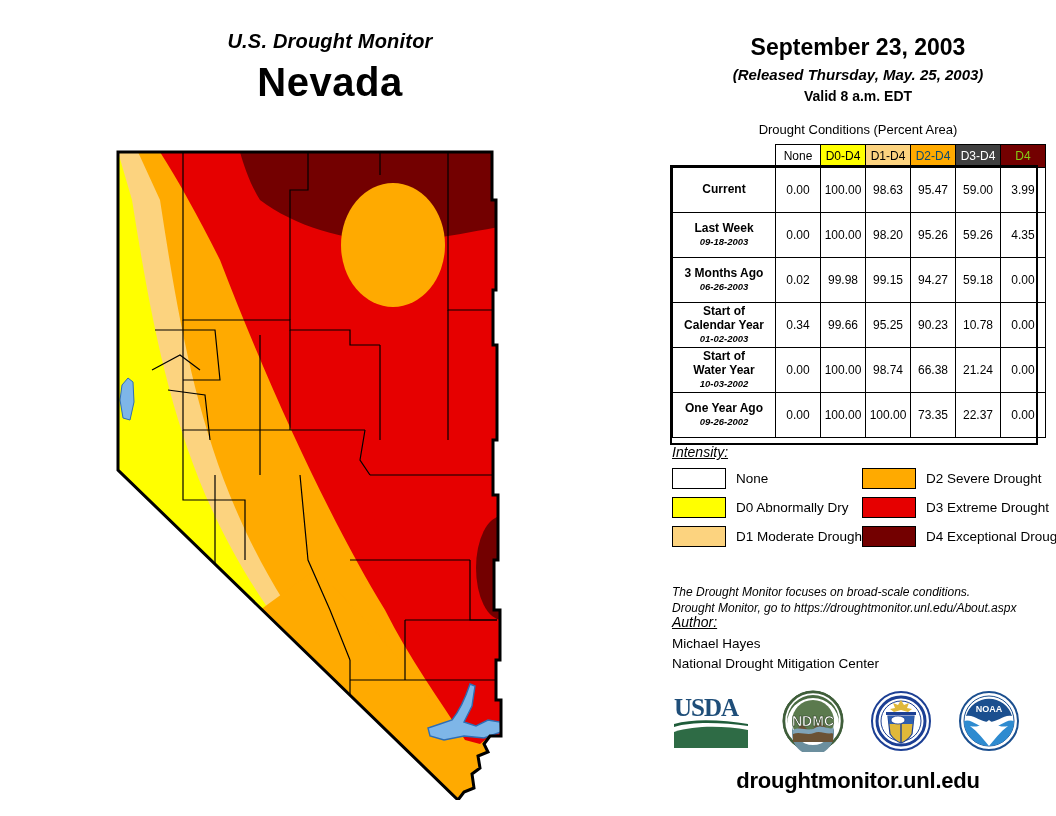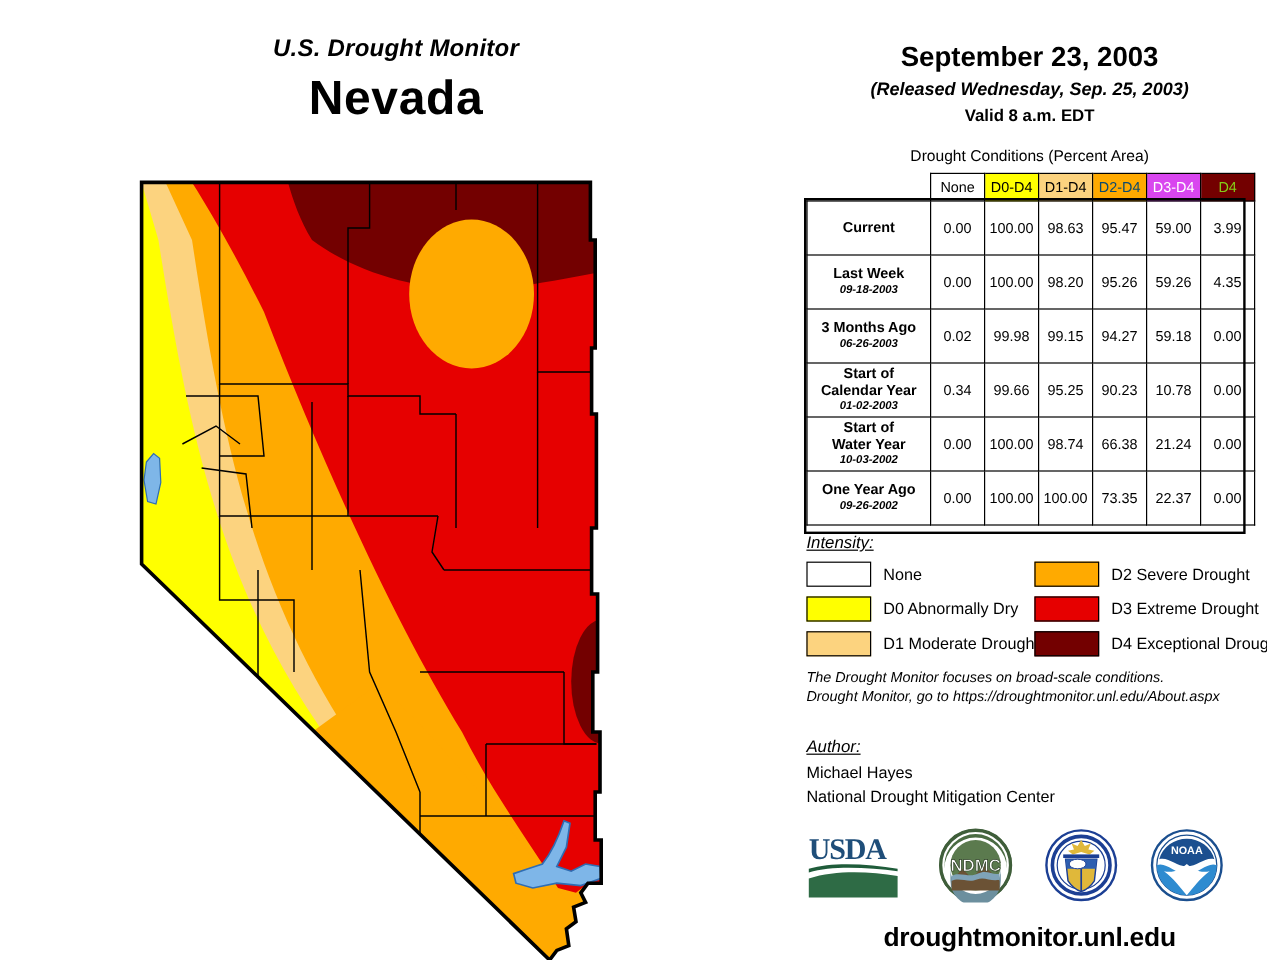--- a/index.html
+++ b/index.html
@@ -51,21 +51,21 @@
     padding:0;
   }
   table.dm thead th{
     height:22px;border:1px solid #000;font-size:12px;font-weight:normal;
   }
   table.dm thead th.blank{border:none;background:transparent;}
   table.dm thead th.h-none{background:#ffffff;}
   table.dm thead th.h-d0{background:#FFFF00;color:#000;}
   table.dm thead th.h-d1{background:#FCD37F;color:#000;}
   table.dm thead th.h-d2{background:#FFAA00;color:#0c4a6e;}
-  table.dm thead th.h-d3{background:#d946ef;color:#fff;}
+  table.dm thead th.h-d3{background:#404040;color:#fff;}
   table.dm thead th.h-d4{background:#730000;color:#84cc16;text-align:center;}
   table.dm tbody td{
     border:1px solid #000;height:40px;background:#fff;
   }
   table.dm tbody td.lbl{
     width:94px;font-weight:bold;font-size:12px;line-height:1.15;
     padding:2px 4px;
     margin-top:24px;
   }
   table.dm tbody td.lbl .sub{
@@ -85,21 +85,21 @@
   .legend{position:absolute;left:672px;top:466px;width:380px;}
   .lg-col{position:absolute;top:0;}
   .lg-col.c1{left:0;}
   .lg-col.c2{left:190px;}
   .lg-row{display:flex;align-items:center;height:25px;margin-bottom:4px;}
   .sw{width:52px;height:19px;border:1px solid #000;flex:0 0 auto;}
   .lg-txt{margin-left:10px;font-size:13.5px;white-space:nowrap;}
 
   
   .disc{
-    position:absolute;left:672px;top:556px;width:380px;
+    position:absolute;left:672px;top:584px;width:380px;
     font-size:12px;font-style:italic;line-height:16px;
   }
   .auth-h{
     position:absolute;left:672px;top:614px;font-size:14px;font-style:italic;
     text-decoration:underline;
   }
   .auth-1{position:absolute;left:672px;top:636px;font-size:13.5px;}
   .auth-2{position:absolute;left:672px;top:656px;font-size:13.5px;}
 
   
@@ -225,21 +225,21 @@
                L 436,560 L 441,560 L 441,596
                L 430,596 L 424,604 L 428,612 L 418,616
                L 420,628 L 412,634 L 414,648 L 404,652
                L 398,660
                L 58,330
                Z" fill="none" stroke="#000" stroke-width="3"></path>
     </svg>
   </div>
 
   <div class="rt-date">September 23, 2003</div>
-  <div class="rt-rel">(Released Wednesday, Sep. 25, 2003)</div>
+  <div class="rt-rel">(Released Thursday, May. 25, 2003)</div>
   <div class="rt-valid">Valid 8 a.m. EDT</div>
   <div class="rt-cond">Drought Conditions (Percent Area)</div>
 
   <div class="tbl-wrap">
     <table class="dm">
       <thead>
         <tr>
           <th class="blank"></th>
           <th class="h-none">None</th>
           <th class="h-d0">D0-D4</th>

